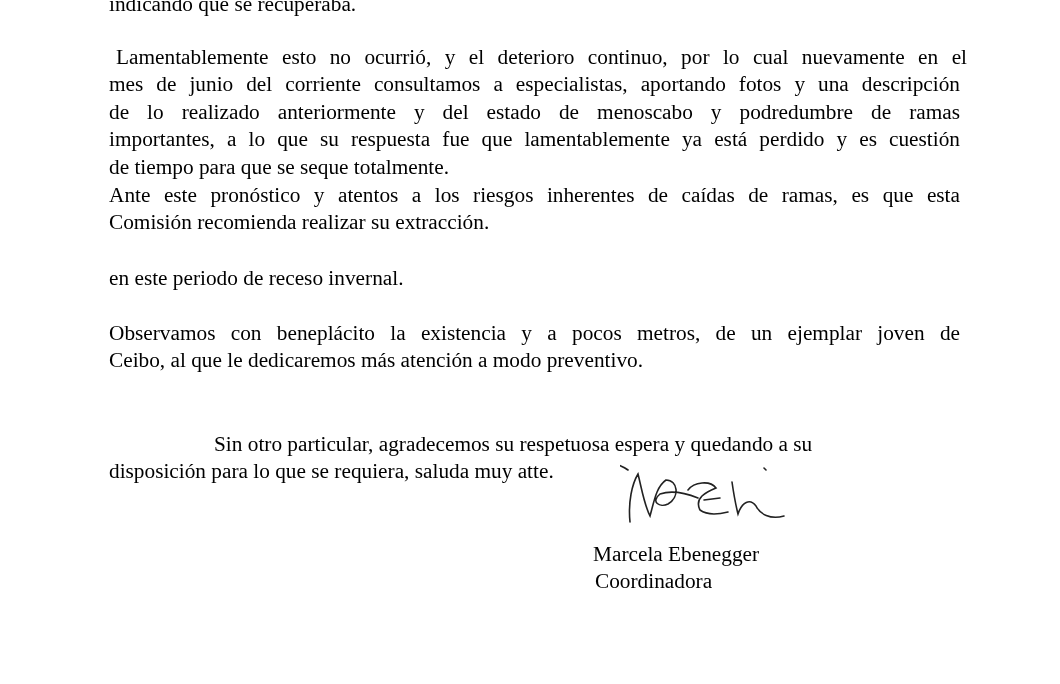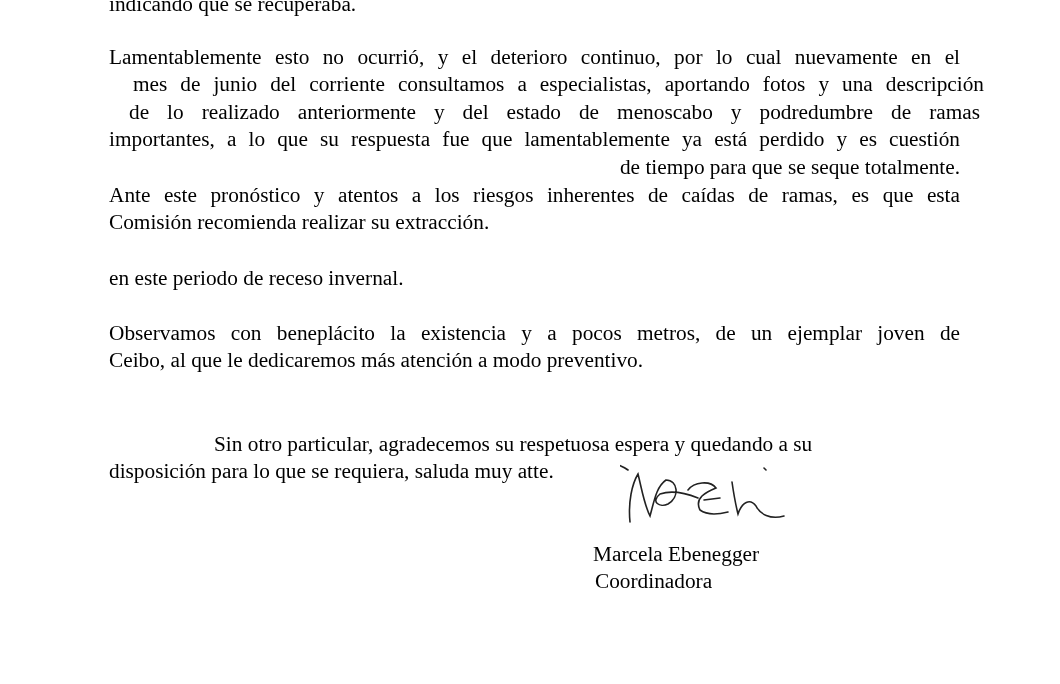--- a/index.html
+++ b/index.html
@@ -9,25 +9,25 @@
     .line { position: absolute; left: 109px; width: 851px; white-space: nowrap; line-height: 27px; }
     .just { text-align: justify; text-align-last: justify; }
     .sig { position: absolute; left: 620px; top: 462px; }
   </style>
 </head>
 <body>
 
 <div class="page">
   <div class="line" style="top:-9px;">indicando que se recuperaba.</div>
 
-  <div class="line just" style="top:44px;">Lamentablemente esto no ocurrió, y el deterioro continuo, por lo cual nuevamente en el</div>
-  <div class="line just" style="top:71px;margin-left:24px;">mes de junio del corriente consultamos a especialistas, aportando fotos y una descripción</div>
-  <div class="line just" style="top:99px;margin-left:20px;">de lo realizado anteriormente y del estado de menoscabo y podredumbre de ramas</div>
+  <div class="line just" style="top:44px;margin-left:7px;">Lamentablemente esto no ocurrió, y el deterioro continuo, por lo cual nuevamente en el</div>
+  <div class="line just" style="top:71px;">mes de junio del corriente consultamos a especialistas, aportando fotos y una descripción</div>
+  <div class="line just" style="top:99px;">de lo realizado anteriormente y del estado de menoscabo y podredumbre de ramas</div>
   <div class="line just" style="top:126px;">importantes, a lo que su respuesta fue que lamentablemente ya está perdido y es cuestión</div>
-  <div class="line" style="top:154px;text-align:right;">de tiempo para que se seque totalmente.</div>
+  <div class="line" style="top:154px;">de tiempo para que se seque totalmente.</div>
 
   <div class="line just" style="top:182px;">Ante este pronóstico y atentos a los riesgos inherentes de caídas de ramas, es que esta</div>
   <div class="line" style="top:209px;">Comisión recomienda realizar su extracción.</div>
 
   <div class="line just" style="top:320px;">Observamos con beneplácito la existencia y a pocos metros, de un ejemplar joven de</div>
 
   <div class="line" style="top:265px;">en este periodo de receso invernal.</div>
   <div class="line" style="top:347px;">Ceibo, al que le dedicaremos más atención a modo preventivo.</div>
 
   <div class="line" style="top:431px; left:214px; width:auto;">Sin otro particular, agradecemos su respetuosa espera y quedando a su</div>

